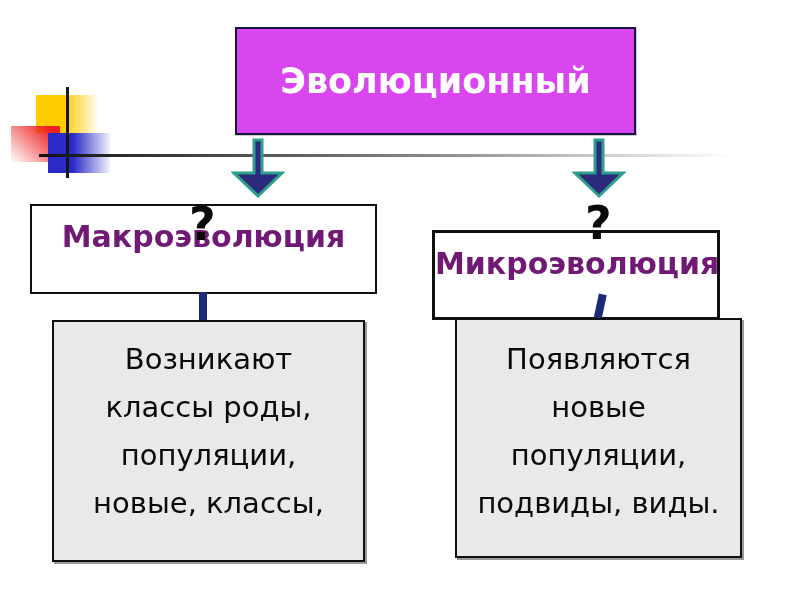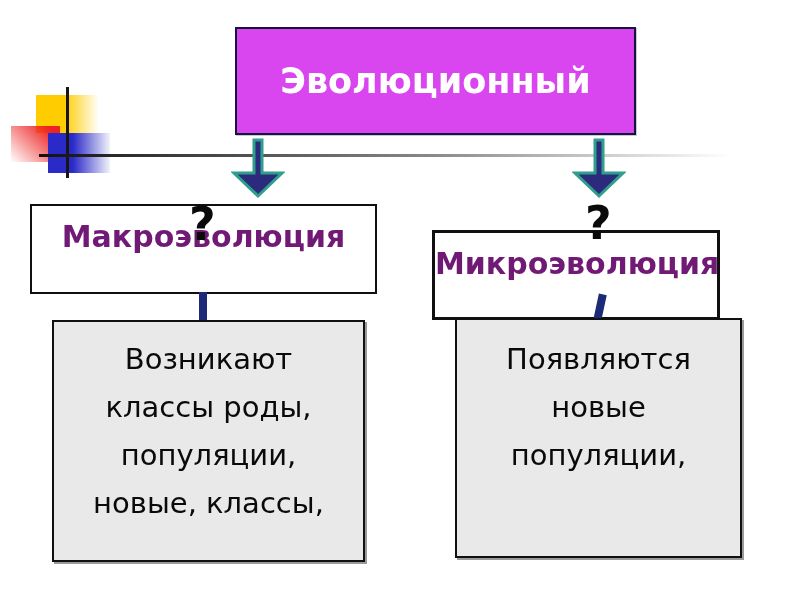--- a/index.html
+++ b/index.html
@@ -94,13 +94,14 @@
 <div class="desc-box macro">
   <span class="desc-line">Возникают</span>
   <span class="desc-line">классы роды,</span>
   <span class="desc-line">популяции,</span>
   <span class="desc-line">новые, классы,</span>
 </div>
 <div class="desc-box micro">
   <span class="desc-line">Появляются</span>
   <span class="desc-line">новые</span>
   <span class="desc-line">популяции,</span>
+  <span class="desc-line">подвиды, виды.</span>
 </div>
 
 </body></html>

